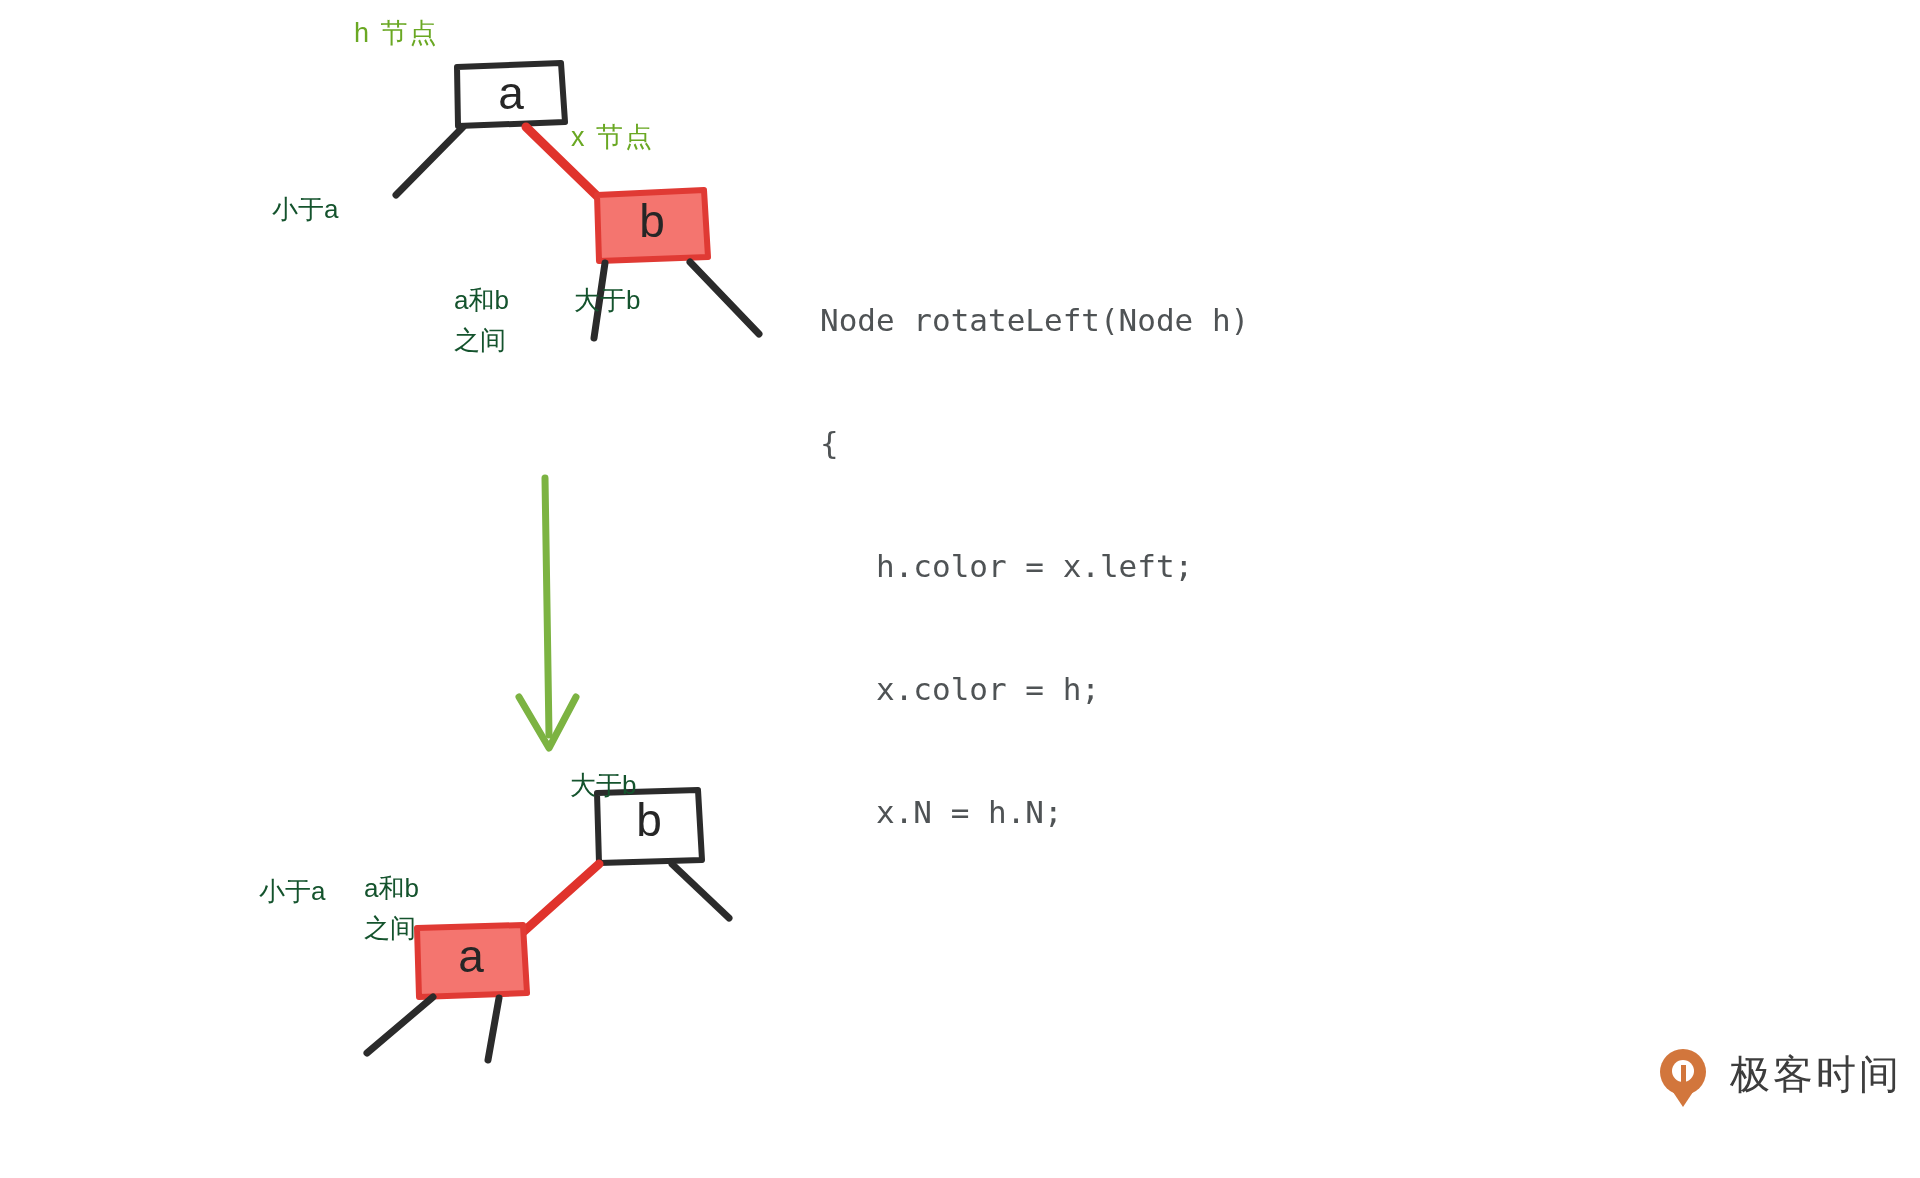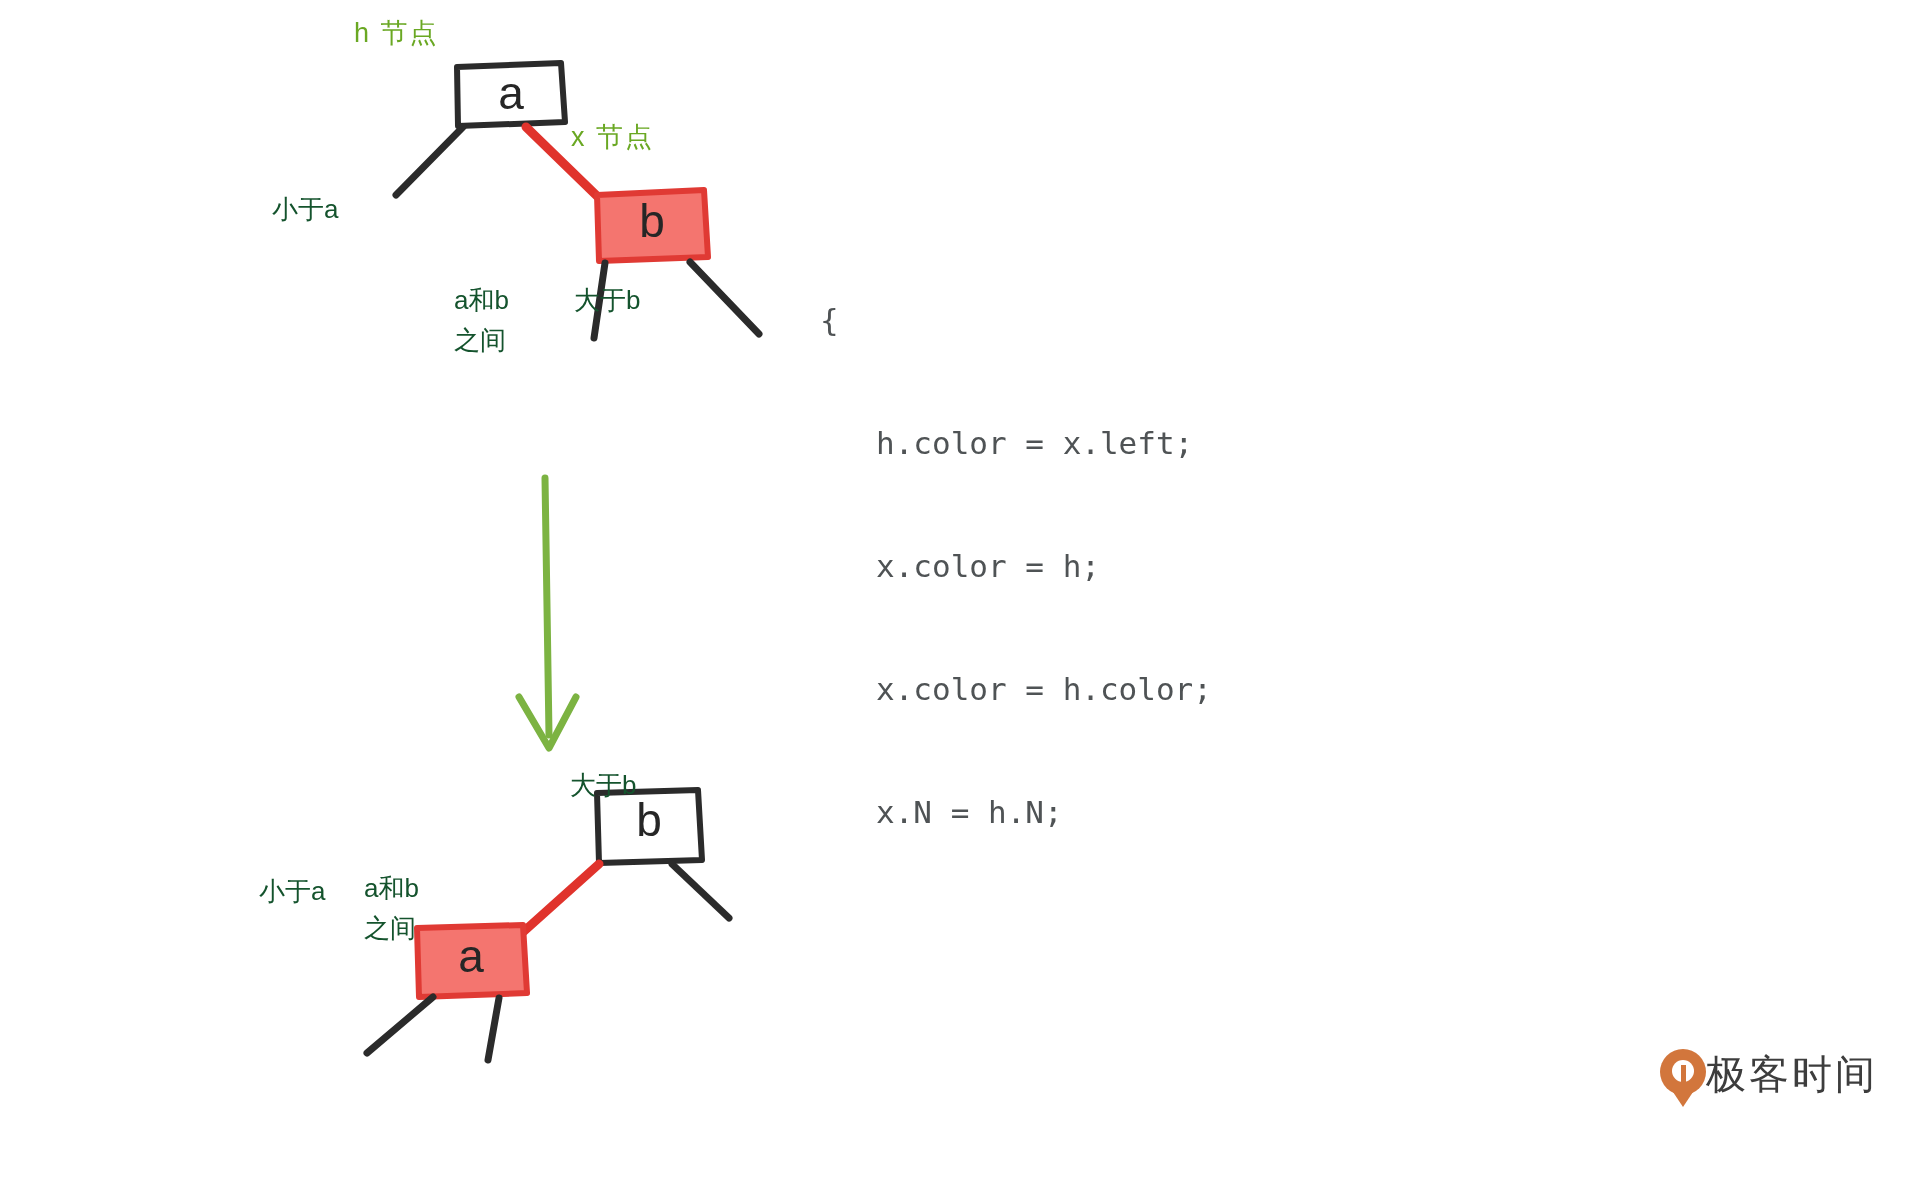--- a/index.html
+++ b/index.html
@@ -73,21 +73,21 @@
   }
   #code-block .code-line { display: block; white-space: pre; }
 
   
   #logo {
     position: absolute;
     left: 1646px;
     top: 1047px;
     display: flex;
     align-items: center;
-    gap: 0;
+    gap: 24px;
   }
   #logo .logo-mark {
     position: relative;
     width: 46px;
     height: 52px;
   }
   #logo .logo-mark .pin {
     position: absolute;
     left: 0; top: 0;
     width: 46px;
@@ -192,24 +192,24 @@
   <div class="node-letter" style="left:403px; top:933px; width:108px;">a</div>
 
   <div class="lbl lbl-sub" style="left:556px; top:770px;">大于b</div>
 
   <div class="lbl lbl-sub" style="left:245px; top:876px;">小于a</div>
 
   <div class="lbl lbl-sub lbl-center" style="left:350px; top:873px; width:80px;">a和b</div>
   <div class="lbl lbl-sub lbl-center" style="left:350px; top:913px; width:80px;">之间</div>
 
   <div id="code-block">
+    <span class="code-line">Node rotateLeft(Node h)</span>
     <span class="code-line">{</span>
     <span class="code-line">   h.color = x.left;</span>
     <span class="code-line">   x.color = h;</span>
-    <span class="code-line">   x.color = h.color;</span>
     <span class="code-line">   x.N = h.N;</span>
     
     
     
     
   </div>
 
   <div id="logo">
     <span class="logo-mark">
       <span class="pin"></span>

